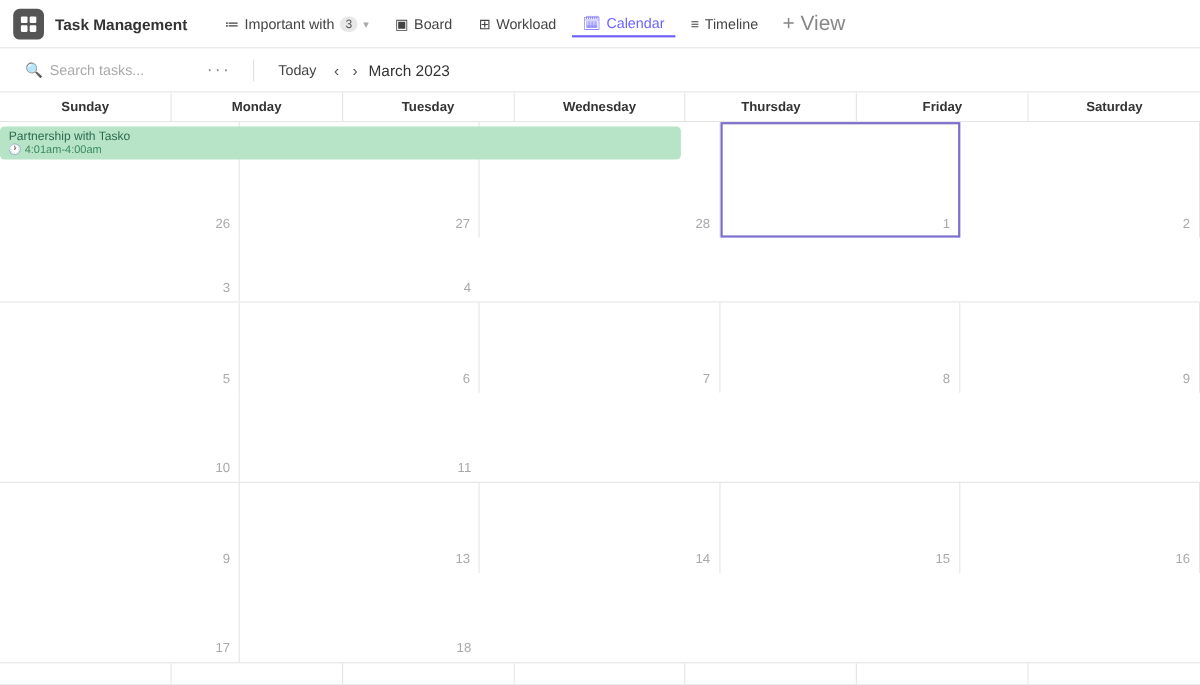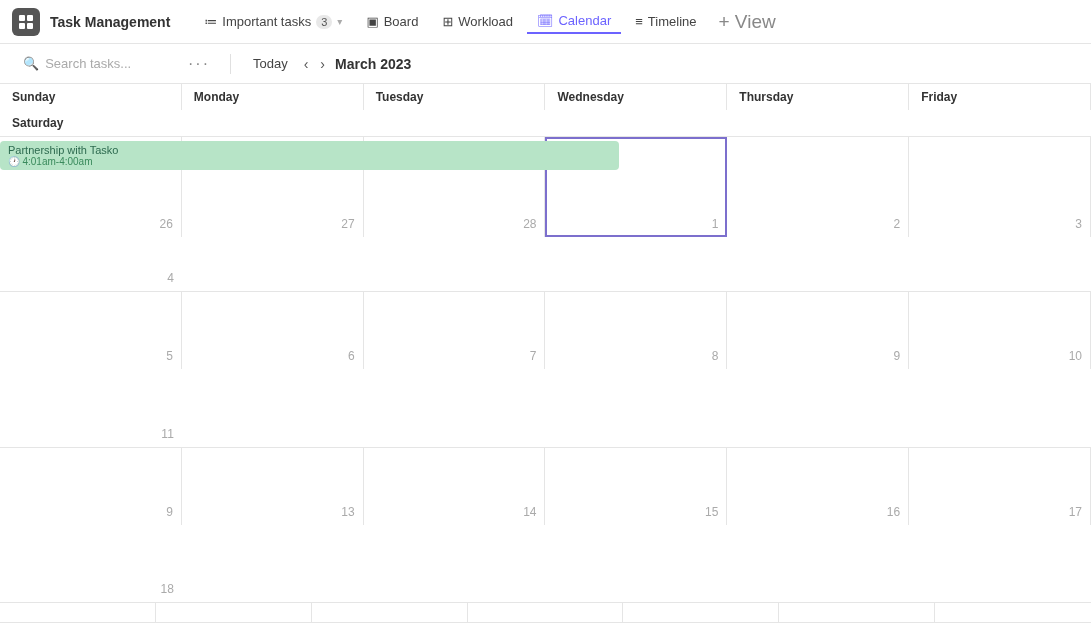--- a/index.html
+++ b/index.html
@@ -100,56 +100,57 @@
     }
     .today-btn {
       padding: 3px 10px;
       cursor: pointer;
       color: #444;
       border-radius: 4px;
       font-size: 13px;
       border: none; background: transparent;
     }
     .current-month {
-      font-weight: 700;
+      font-weight: 400;
       font-size: 14px;
       margin-left: 4px;
     }
 
     
     .calendar-container {
       display: flex;
       flex-direction: column;
       height: calc(623px - 84px);
       overflow: hidden;
     }
     .calendar-header {
       display: grid;
-      grid-template-columns: repeat(6, 1fr);
+      grid-template-columns: repeat(7, 1fr);
       border-bottom: 1px solid #e5e5e5;
+      text-align: center;
     }
     .calendar-header-cell {
       padding: 6px 12px;
       font-size: 12px;
       font-weight: 600;
       color: #333;
       text-transform: none;
       border-right: 1px solid #e5e5e5;
     }
     .calendar-header-cell:last-child { border-right: none; }
 
     .calendar-body {
       flex: 1;
       display: flex;
       flex-direction: column;
       overflow: hidden;
     }
     .calendar-week {
       display: grid;
-      grid-template-columns: repeat(6, 1fr);
+      grid-template-columns: repeat(5, 1fr);
       flex: 1;
       border-bottom: 1px solid #e5e5e5;
       min-height: 0;
     }
     .calendar-week:last-child { border-bottom: none; }
     .calendar-cell {
       border-right: 1px solid #e5e5e5;
       padding: 4px;
       position: relative;
       overflow: hidden;
@@ -177,21 +178,21 @@
         <rect x="1" y="1" width="6" height="6" rx="1"></rect>
         <rect x="9" y="1" width="6" height="6" rx="1"></rect>
         <rect x="1" y="9" width="6" height="6" rx="1"></rect>
         <rect x="9" y="9" width="6" height="6" rx="1"></rect>
       </svg>
   </div>
   <span class="app-title">Task Management</span>
 
   <div class="nav-tab">
     <span>≔</span>
-    <span>Important tasks</span>
+    <span>Important with</span>
     <span class="badge">3</span>
     <span style="font-size:10px; color:#aaa;">▾</span>
   </div>
 
   <div class="nav-tab">
     <span>▣</span>
     <span>Board</span>
   </div>
 
   <div class="nav-tab">

